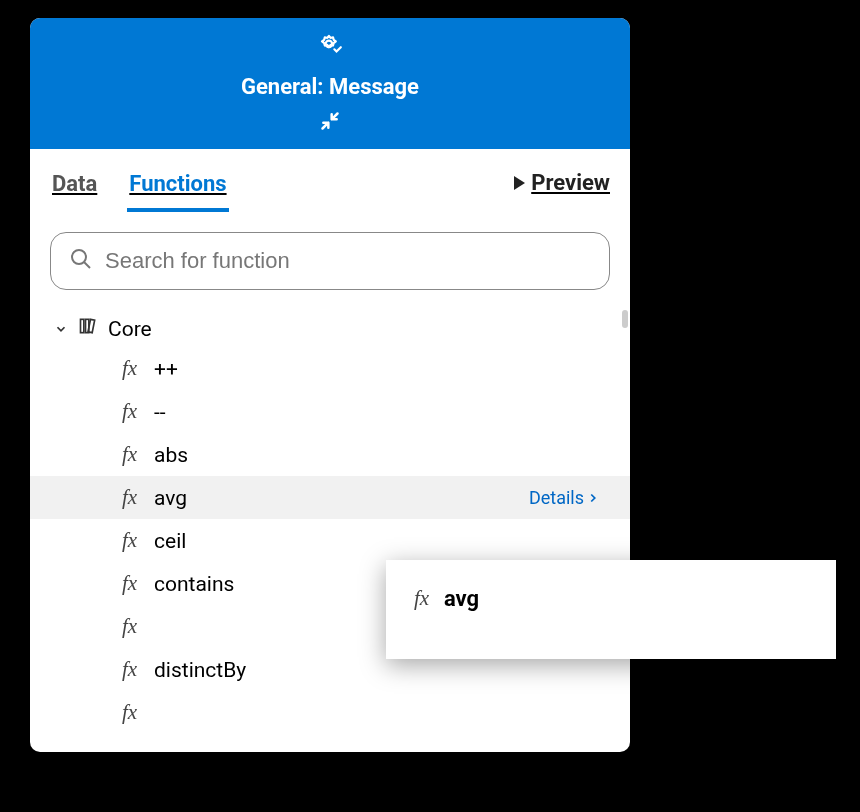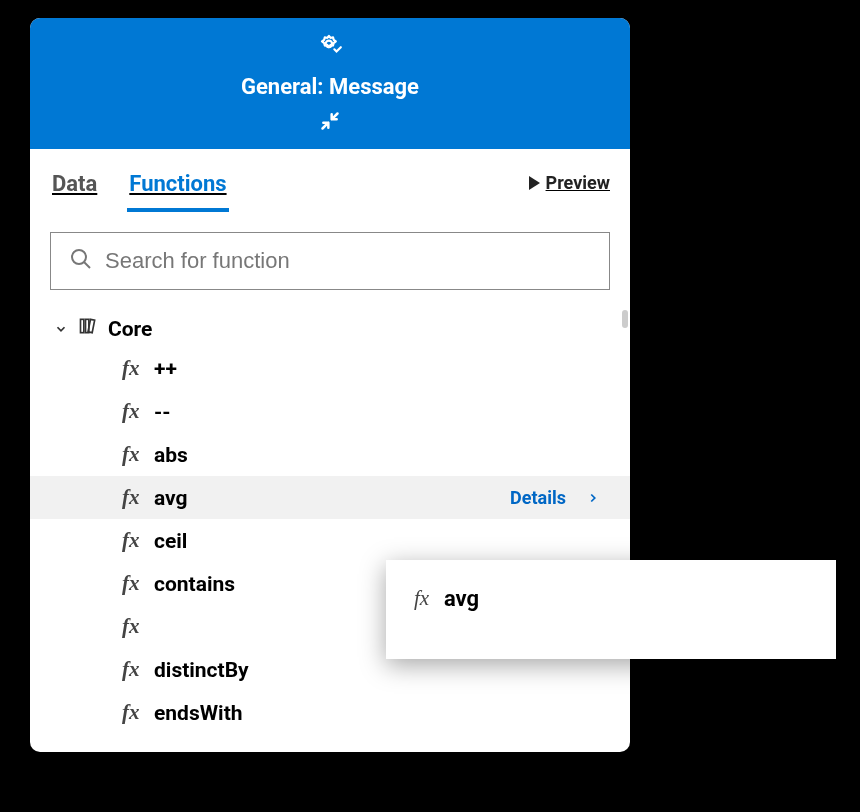--- a/index.html
+++ b/index.html
@@ -54,56 +54,55 @@
   }
   .tab.active {
     color: #0078d4;
     border-bottom-color: #0078d4;
   }
   .spacer { flex: 1; }
   .preview {
     display: flex;
     align-items: center;
     gap: 6px;
-    font-size: 18px;
+    font-size: 22px;
     font-weight: 700;
     color: #222;
     cursor: pointer;
     padding-bottom: 12px;
   }
   .preview .tri {
     display: inline-block;
     width: 0; height: 0;
     border-top: 7px solid transparent;
     border-bottom: 7px solid transparent;
     border-left: 11px solid #222;
   }
   .search-wrap {
     padding: 20px;
   }
   .search {
     display: flex;
     align-items: center;
     gap: 12px;
     border: 1px solid #888;
-    border-radius: 0;
+    border-radius: 16px;
     padding: 14px 18px;
   }
   .search input {
     border: none;
     outline: none;
     font-size: 22px;
     color: #333;
     flex: 1;
     background: transparent;
   }
   .search input::placeholder { color: #777; }
   .tree {
     padding: 0 0 18px 0;
-    font-weight: bold;
   }
   .group-header {
     display: flex;
     align-items: center;
     gap: 10px;
     padding: 6px 24px;
     font-size: 21px;
     cursor: pointer;
   }
   .chev {
@@ -128,21 +127,21 @@
     color: #444;
     width: 20px;
     flex-shrink: 0;
   }
   .fn-name { flex: 1; }
   .details-link {
     color: #0067c5;
     font-size: 18px;
     display: flex;
     align-items: center;
-    gap: 20px;
+    gap: 2px;
     padding-right: 6px;
     margin-left: 13px;
   }
   .tooltip {
     position: absolute;
     left: 386px;
     top: 560px;
     width: 450px;
     background: #fff;
     box-shadow: 0 6px 24px rgba(0,0,0,0.35);
@@ -270,21 +269,20 @@
       </div>
       <div class="fn-row">
         <span class="fx">fx</span>
       </div>
       <div class="fn-row">
         <span class="fx">fx</span>
         <span class="fn-name">distinctBy</span>
       </div>
       <div class="fn-row">
         <span class="fx">fx</span>
-        <span class="fn-name">endsWith</span>
       </div>
 
     </div>
   </div>
 </div>
 
 <div class="tooltip">
   <div class="tt-head">
     <span class="fx">fx</span>
     <span class="tt-name">avg</span>

